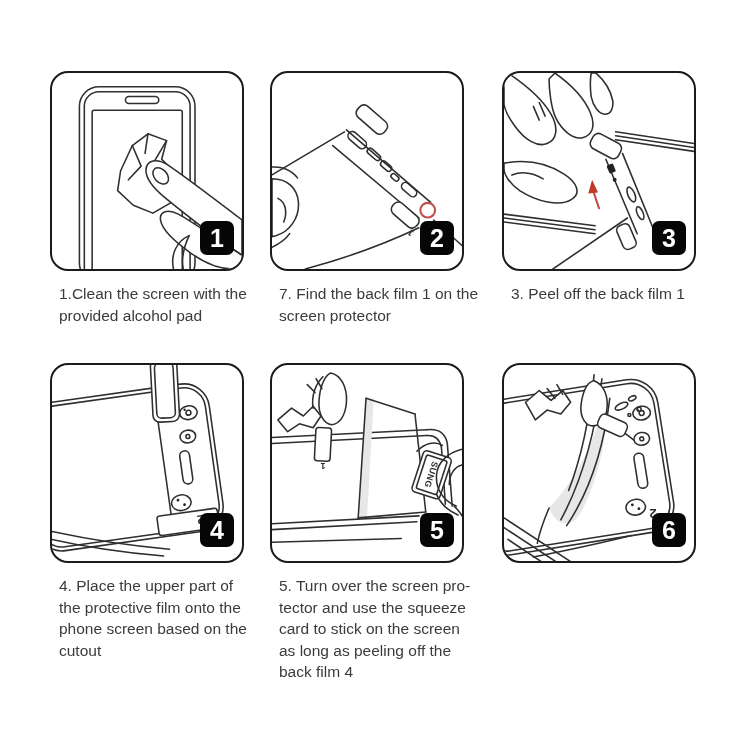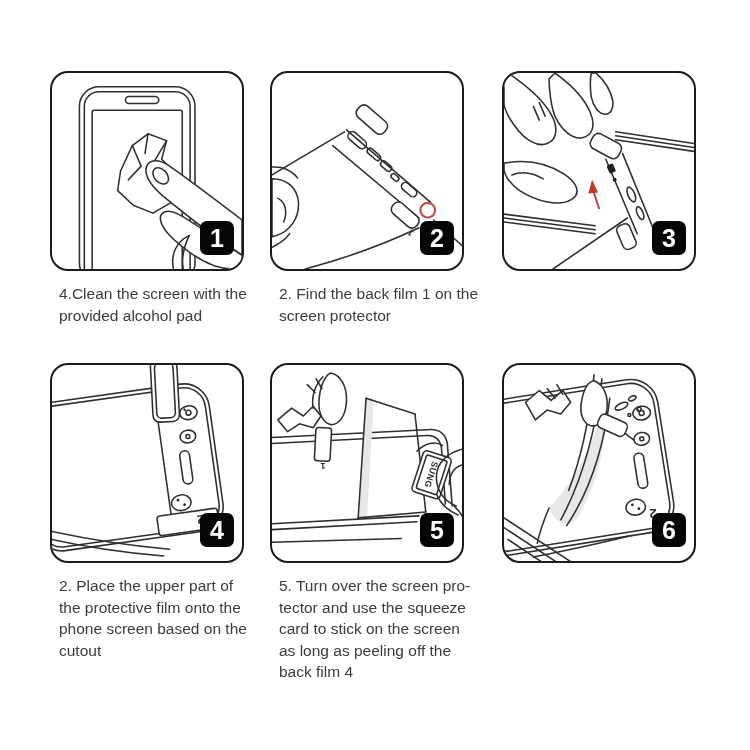--- a/index.html
+++ b/index.html
@@ -44,21 +44,21 @@
         <path d="M117,69 L104,91 L115,105"></path>
         <path d="M98,62 L95,82"></path>
         <path class="w" d="M194,150 C156,121 132,103 117,93 C107,87 97,89 96,98 C95,107 103,117 115,127 C137,145 166,168 194,186 Z"></path>
         <ellipse cx="111" cy="105" rx="6.5" ry="9.5" transform="rotate(-42 111 105)"></ellipse>
         <path class="w" d="M194,186 C162,165 142,151 129,144 C117,138 109,142 111,151 C113,161 125,172 142,184 C156,194 172,200 184,200 L194,200 Z"></path>
         <path d="M124,200 C121,185 127,172 140,166"></path>
         <path d="M140,166 C134,179 132,190 134,200"></path>
       </svg>
       <div class="badge">1</div>
     </div>
-    <div class="caption">4.Clean the screen with the
+    <div class="caption">1.Clean the screen with the
 provided alcohol pad</div>
   </div>
 
   <div class="cell" style="left:270px;top:71px;">
     <div class="panel">
       <svg class="art" viewBox="0 0 194 200">
         <path d="M74,60 L0,104"></path>
         <path d="M150,158 C112,176 72,190 34,200"></path>
         <path d="M165,150 L194,176"></path>
         <path d="M76,58 L162,132"></path>
@@ -72,21 +72,21 @@
         <rect class="w" x="120" y="138" width="32" height="14" rx="6" transform="rotate(41 136 145)"></rect>
         <text class="tlbl-s" transform="rotate(221 141 164)" x="141" y="168">1</text>
         <circle class="red" cx="159" cy="140" r="7.5"></circle>
         <path class="w" d="M0,108 C16,108 26,118 27,132 C28,148 18,162 4,166 L0,167 Z"></path>
         <path d="M6,128 C14,132 16,142 12,152"></path>
         <path d="M0,96 C10,95 20,99 26,107"></path>
         <path d="M0,178 C8,174 14,170 18,164"></path>
       </svg>
       <div class="badge">2</div>
     </div>
-    <div class="caption">2. Find the back film 1 on the
+    <div class="caption">7. Find the back film 1 on the
 screen protector</div>
   </div>
 
   <div class="cell" style="left:502px;top:71px;">
     <div class="panel">
       <svg class="art" viewBox="0 0 194 200">
         <path d="M114,60 L194,72"></path>
           <path d="M114,64 L194,76"></path>
           <path d="M114,68 L194,80"></path>
         <path d="M104,88 L136,164"></path>
@@ -106,20 +106,21 @@
         <path d="M0,144 L93,156"></path>
           <path d="M0,148 L93,160"></path>
           <path d="M0,152 L93,164"></path>
         <rect class="w" x="112" y="160" width="26" height="14" rx="5" transform="rotate(67 125 167)"></rect>
         <path class="red" d="M97,138 L91,120"></path>
         <polygon class="redf" points="86,123 90,109 96,122"></polygon>
         <path d="M50,200 L126,148"></path>
       </svg>
       <div class="badge">3</div>
     </div>
+    <div class="caption">3. Peel off the back film 1</div>
   </div>
 
   <div class="cell" style="left:50px;top:363px;">
     <div class="panel">
       <svg class="art" viewBox="0 0 194 200">
         <g transform="rotate(-8 90 100)">
           <rect x="-24" y="26" width="192" height="152" rx="26"></rect>
           <rect x="-20" y="30" width="184" height="144" rx="22"></rect>
           <path d="M114,32 L114,172"></path>
           <ellipse cx="146" cy="56" rx="9" ry="7"></ellipse>
@@ -138,21 +139,21 @@
         </g>
         <g transform="rotate(-8 140 160)">
           <rect class="w" x="108" y="150" width="62" height="20" rx="3"></rect>
           <text class="tlbl" transform="rotate(180 152 160)" x="152" y="165">2</text>
         </g>
         <path d="M0,170 C42,179 84,185 120,188"></path>
         <path d="M0,178 C40,187 80,192 114,195"></path>
       </svg>
       <div class="badge">4</div>
     </div>
-    <div class="caption">2. Place the upper part of
+    <div class="caption">4. Place the upper part of
 the protective film onto the
 phone screen based on the
 cutout</div>
   </div>
 
   <div class="cell" style="left:270px;top:363px;">
     <div class="panel">
       <svg class="art" viewBox="0 0 194 200">
         <path d="M0,74 L158,66"></path>
           <path d="M0,80 L158,72"></path>

